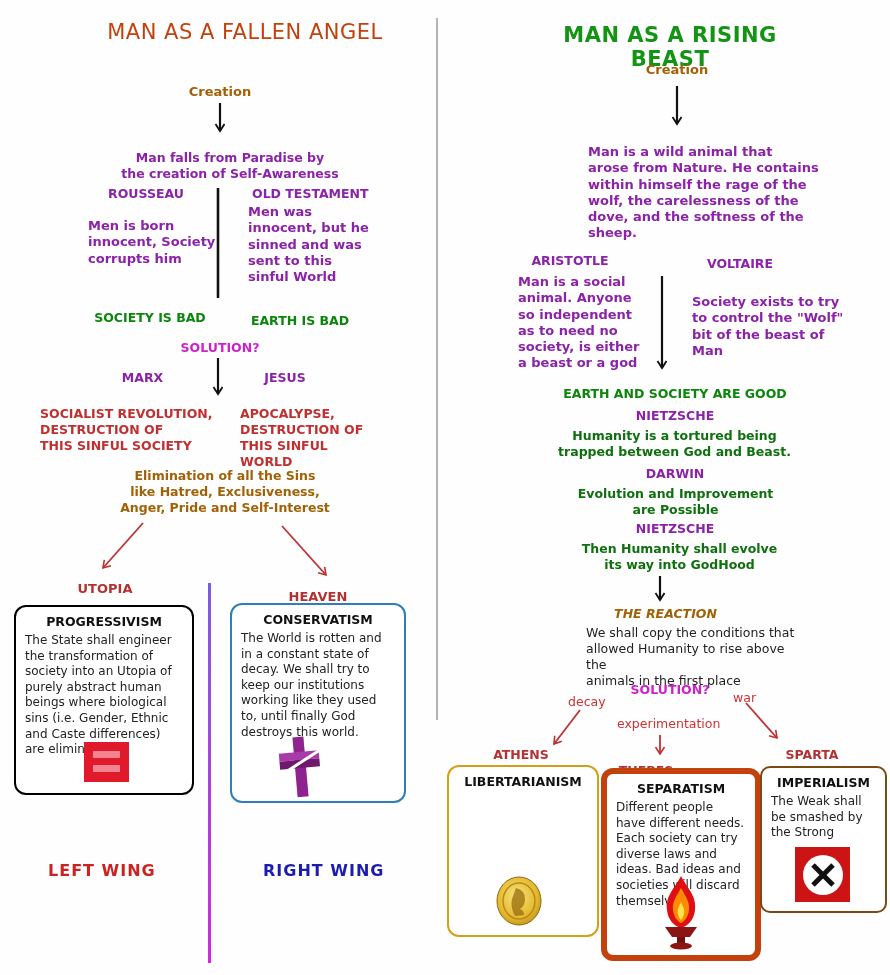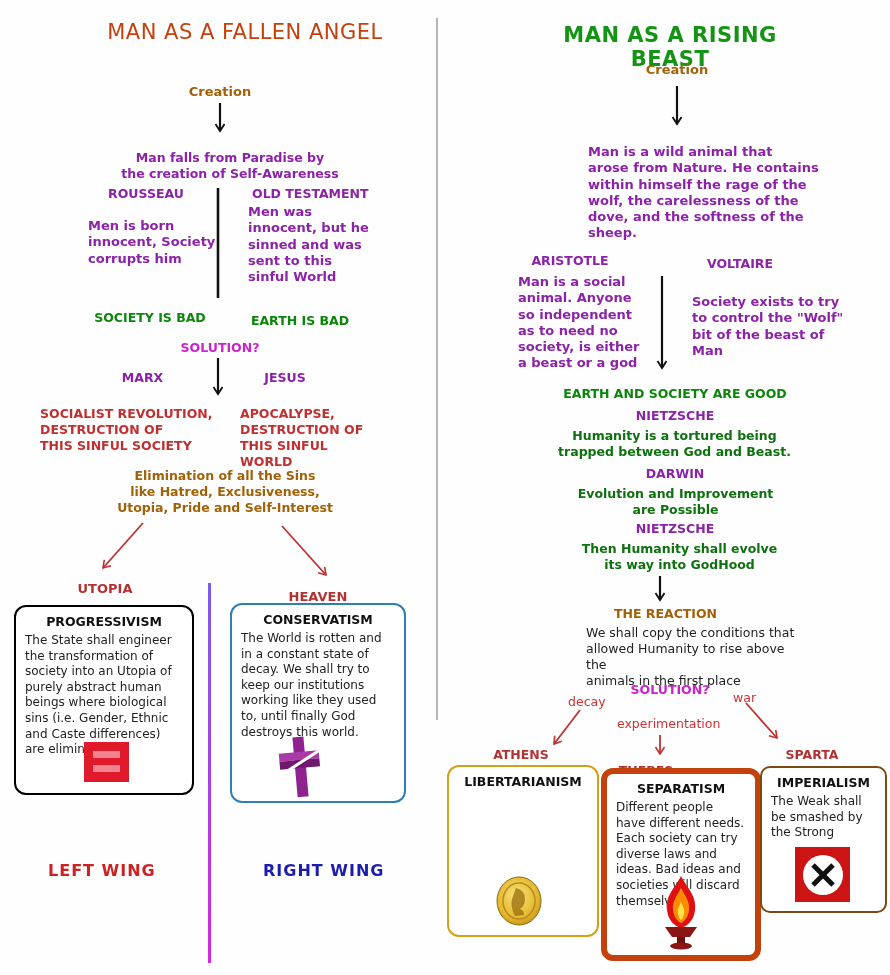--- a/index.html
+++ b/index.html
@@ -127,21 +127,21 @@
 
   <div class="abs crimson b f125 ml" style="left:40px;top:406px;width:175px;">SOCIALIST REVOLUTION,
 DESTRUCTION OF
 THIS SINFUL SOCIETY</div>
   <div class="abs crimson b f125 ml" style="left:240px;top:406px;width:140px;">APOCALYPSE,
 DESTRUCTION OF
 THIS SINFUL WORLD</div>
 
   <div class="abs c black b f125 ml" style="left:100px;top:468px;width:250px;">Elimination of all the Sins
 like Hatred, Exclusiveness,
-Utopia, Pride and Self-Interest</div>
+Anger, Pride and Self-Interest</div>
 
   <div class="abs c redlbl b f13" style="left:55px;top:581px;width:100px;">UTOPIA</div>
   <div class="abs c redlbl b f13" style="left:268px;top:589px;width:100px;">HEAVEN</div>
 
   <div class="box" style="left:14px;top:605px;width:176px;height:186px;border:2px solid #000000;">
     <div class="bt">PROGRESSIVISM</div>
     <div class="bb">The State shall engineer the transformation of society into an Utopia of purely abstract human beings where biological sins (i.e. Gender, Ethnic and Caste differences) are eliminated</div>
     <div class="eq" style="left:68px;top:135px;">
       <span class="b1"></span>
         <span class="b2"></span>
@@ -196,21 +196,21 @@
   <div class="abs c purple b f125" style="left:620px;top:466px;width:110px;">DARWIN</div>
 
   <div class="abs c dgreen b f125 ml" style="left:568px;top:486px;width:215px;">Evolution and Improvement
 are Possible</div>
 
   <div class="abs c purple b f125" style="left:620px;top:521px;width:110px;">NIETZSCHE</div>
 
   <div class="abs c dgreen b f125 ml" style="left:572px;top:541px;width:215px;">Then Humanity shall evolve
 its way into GodHood</div>
 
-  <div class="abs c black b f125" style="left:598px;top:606px;width:135px;">THE REACTION</div>
+  <div class="abs c black b f125" style="left:598px;top:606px;width:135px;font-style:italic;">THE REACTION</div>
   <div class="abs f125 ml" style="left:586px;top:625px;width:220px;color:#222;">We shall copy the conditions that
 allowed Humanity to rise above the
 animals in the first place</div>
 
   <div class="abs c magenta b f125" style="left:600px;top:682px;width:140px;">SOLUTION?</div>
 
   <div class="abs redsm f125" style="left:568px;top:694px;width:60px;">decay</div>
   <div class="abs redsm f125" style="left:733px;top:690px;width:50px;">war</div>
   <div class="abs redsm f125" style="left:617px;top:716px;width:120px;">experimentation</div>
 

